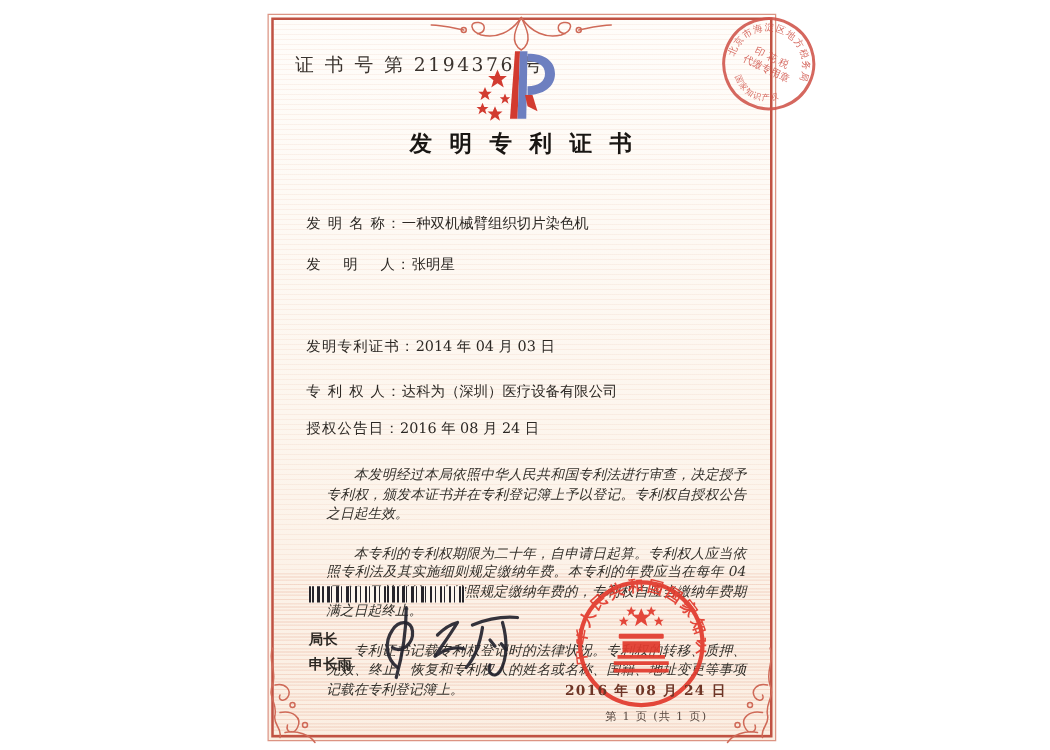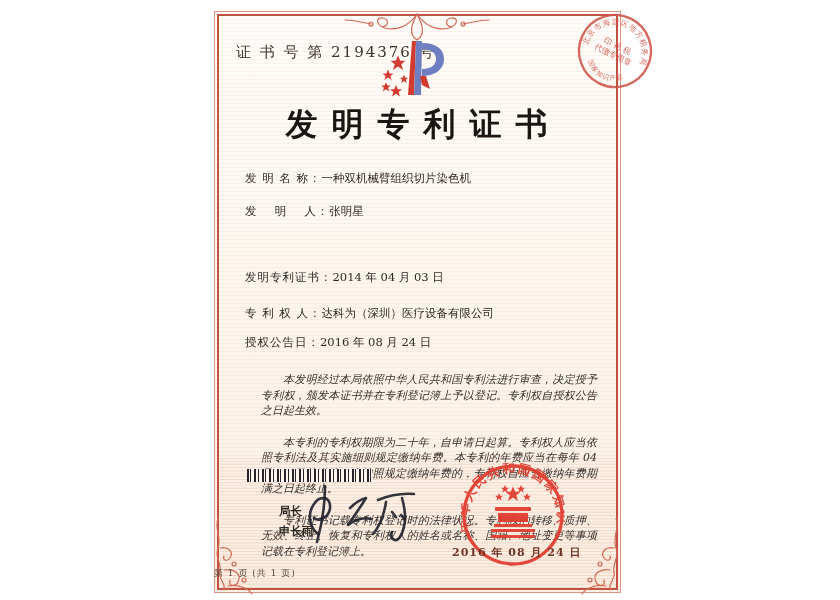--- a/index.html
+++ b/index.html
@@ -16,46 +16,46 @@
       background:repeating-linear-gradient(0deg,rgba(224,144,116,0.22) 0 1px,rgba(255,255,255,0) 1px 3px);
       opacity:.8;}
 
   .ornament{position:absolute;pointer-events:none;}
   .ornament path,.ornament circle{stroke:#cf6a58;fill:none;stroke-width:1.2;stroke-linecap:round;}
 
   
   .cert-no{position:absolute;left:236px;top:43px;font-size:15px;letter-spacing:2px;color:#3a332e;}
   .logo{position:absolute;left:374px;top:33px;width:80px;height:68px;}
   .title{position:absolute;left:214px;top:103px;width:405px;text-align:center;
-         font-size:32px;font-weight:bold;letter-spacing:14px;text-indent:14px;color:#191613;}
+         font-size:18px;font-weight:bold;letter-spacing:14px;text-indent:14px;color:#191613;}
 
   
   .tax-stamp{position:absolute;left:576px;top:12px;width:78px;height:78px;transform:rotate(26deg);opacity:.88;}
 
   
   .field-row{position:absolute;left:245px;font-size:11.5px;white-space:nowrap;color:#2c2824;text-align:right;}
   .field-row .lab{letter-spacing:1px;}
   .f0{top:171px}.f1{top:204px}.f2{top:237px}.f3{top:270px}.f4{top:306px}.f5{top:335px}
 
   
   .body-text{position:absolute;left:245px;top:356px;width:368px;font-size:11px;line-height:15.5px;
              text-align:justify;color:#33302b;font-style:italic;}
   .body-text p{margin:16px;text-indent:2em;}
 
   
   .barcode{position:absolute;left:247px;top:469px;width:125px;height:13px;
      background:repeating-linear-gradient(90deg,#26242a 0 2px,#fdf6ee 2px 3px,#26242a 3px 4px,#fdf6ee 4px 7px,#26242a 7px 9px,#fdf6ee 9px 11px,#26242a 11px 12px,#fdf6ee 12px 15px);}
-  .director{position:absolute;left:247px;top:501px;font-size:11.5px;font-weight:bold;color:#2c2824;line-height:20px;margin-left:32px;}
+  .director{position:absolute;left:247px;top:501px;font-size:11.5px;font-weight:bold;color:#2c2824;line-height:20px;}
   .signature{position:absolute;left:288px;top:478px;width:145px;height:78px;}
   .signature path{stroke:#23232e;stroke-width:2.6;fill:none;stroke-linecap:round;stroke-linejoin:round;opacity:.92;}
 
   .seal{position:absolute;left:461px;top:463px;width:104px;height:104px;opacity:.93;}
   .seal-date{position:absolute;left:452px;top:545px;font-size:11px;font-weight:bold;color:#6e3526;letter-spacing:1px;}
 
-  .footer{position:absolute;left:214px;top:567px;width:352px;text-align:left;font-size:9px;color:#5a4a42;letter-spacing:1px;}
+  .footer{position:absolute;left:214px;top:567px;width:352px;text-align:right;font-size:9px;color:#5a4a42;letter-spacing:1px;}
 </style>
 </head>
 <body>
 
 <div class="canvas">
 
   <div class="cert-frame">
     <div class="guilloche"></div>
     <div class="guilloche-bottom"></div>
     <div class="inner-line"></div>

